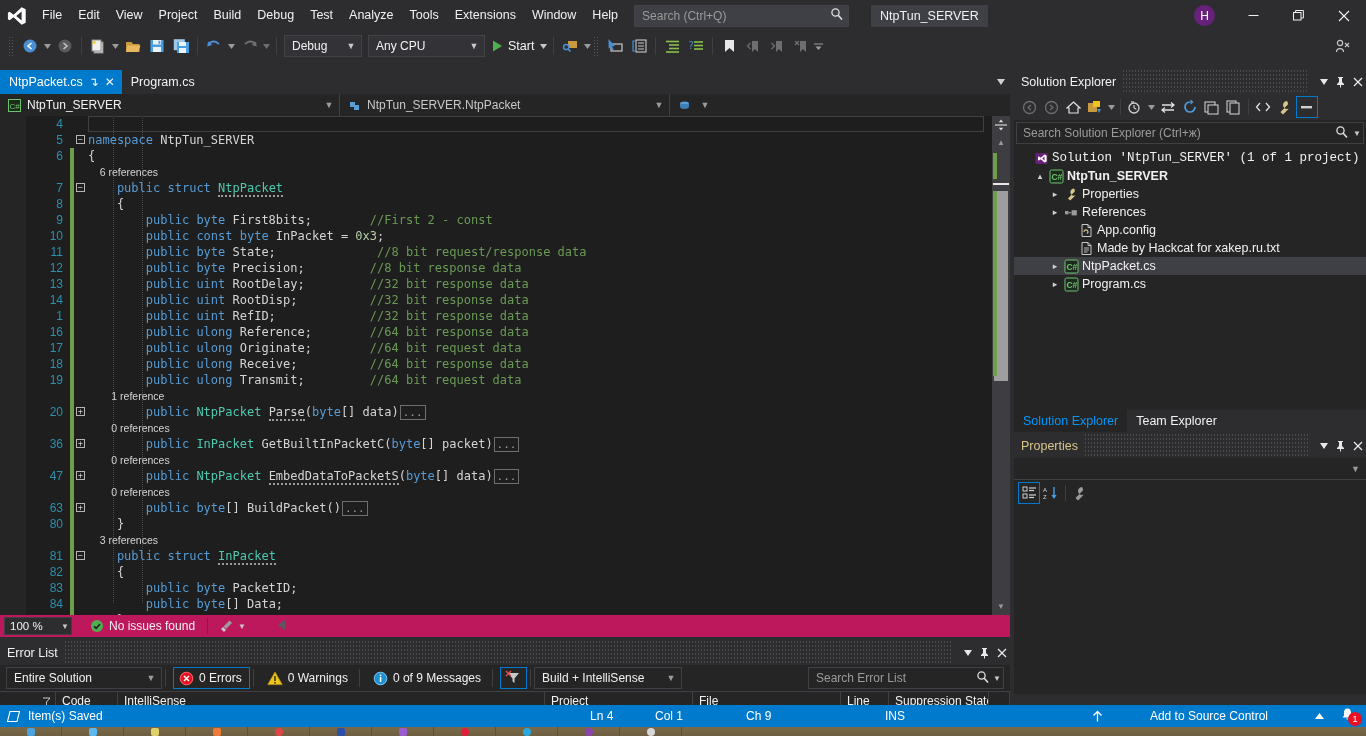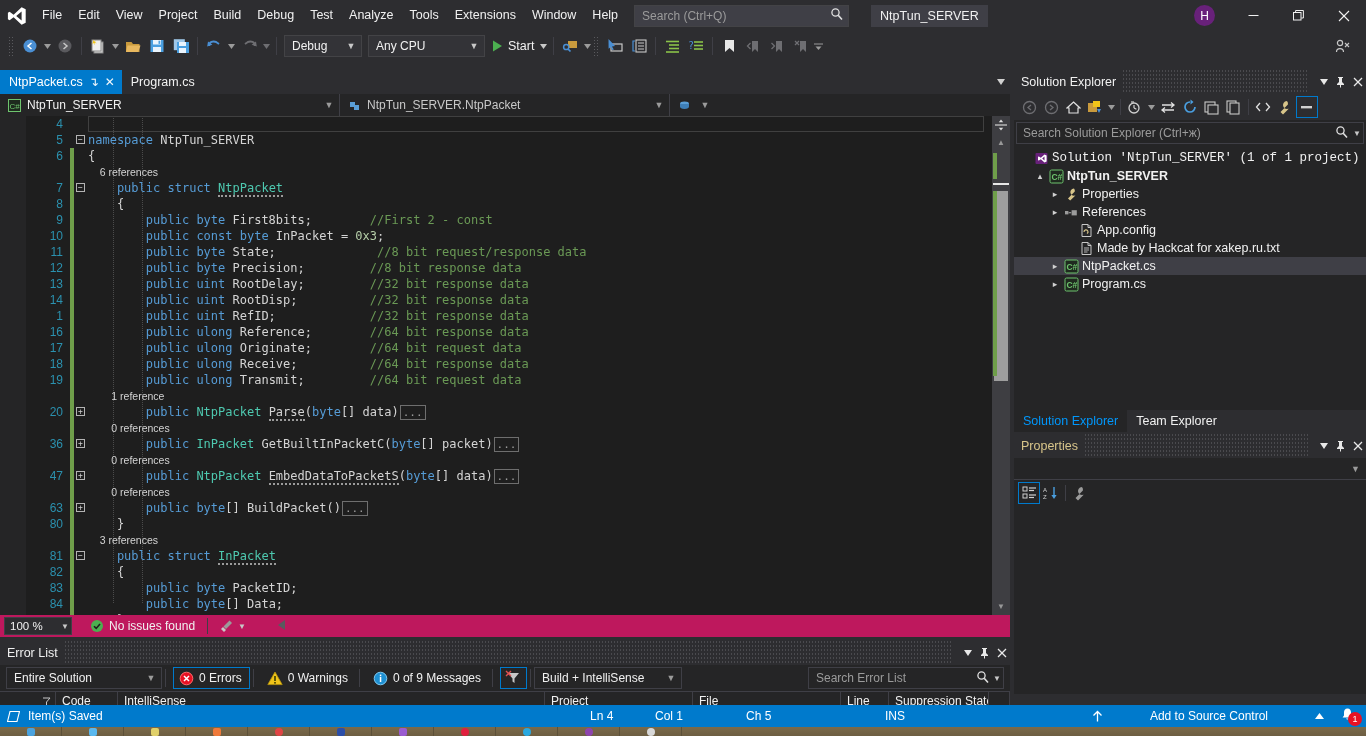--- a/index.html
+++ b/index.html
@@ -1170,21 +1170,21 @@
 
   <div class="statusbar">
     <div class="sb-left">
       <svg width="13" height="13" viewBox="0 0 13 13" style="margin-right:8px">
         <polygon points="3,1.5 12.5,1.5 10,11.5 0.5,11.5" fill="none" stroke="#ffffff" stroke-width="1.1"></polygon>
       </svg>
       <span class="sb-cell">Item(s) Saved</span>
     </div>
     <span class="sb-cell" style="position:absolute;left:590px">Ln 4</span>
     <span class="sb-cell" style="position:absolute;left:655px">Col 1</span>
-    <span class="sb-cell" style="position:absolute;left:746px">Ch 5</span>
+    <span class="sb-cell" style="position:absolute;left:746px">Ch 9</span>
     <span class="sb-cell" style="position:absolute;left:885px">INS</span>
     <div class="sb-right">
       <div class="sb-src">
         <svg width="13" height="13" viewBox="0 0 13 13" style="margin-right:6px">
           <path d="M6.5 1.5 V11.5 M2.5 5.5 L6.5 1.5 L10.5 5.5" fill="none" stroke="#ffffff" stroke-width="1.3"></path>
         </svg>
         <span class="sb-cell">Add to Source Control</span>
         <svg width="9" height="7" viewBox="0 0 9 7" style="margin-left:7px">
             <polygon points="0,6 9,6 4.5,0" fill="#ffffff"></polygon>
           </svg>

